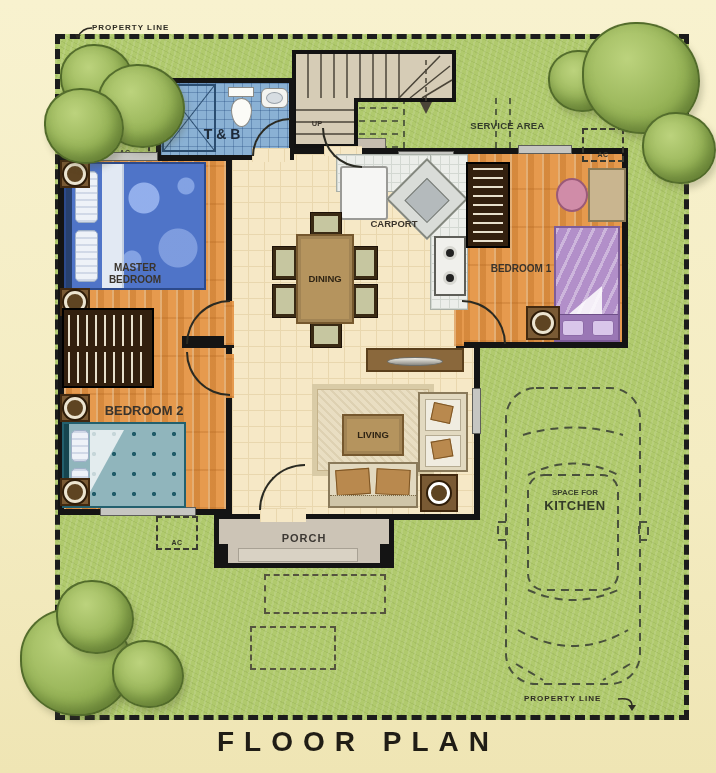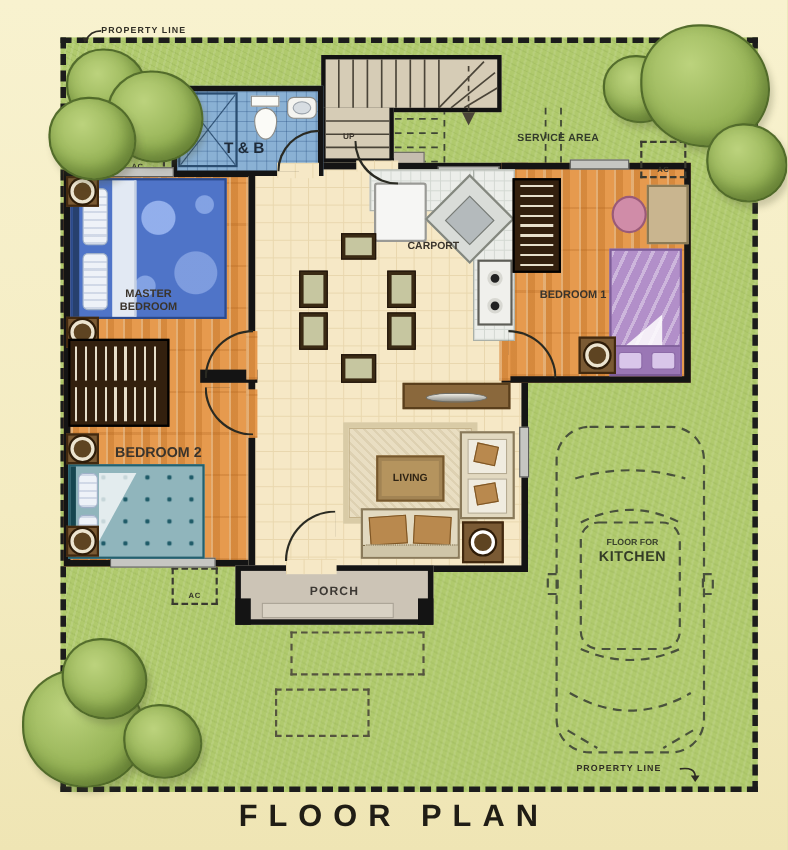--- a/index.html
+++ b/index.html
@@ -120,21 +120,21 @@
       <path d="M30,95 Q75,72 120,95"></path>
       <path d="M30,210 Q75,230 120,210"></path>
       <path d="M25,55 Q75,40 125,55"></path>
       <path d="M20,250 Q75,282 130,250"></path>
       <line x1="18" y1="284" x2="45" y2="300"></line>
         <line x1="132" y1="284" x2="105" y2="300"></line>
       <rect x="0" y="142" width="9" height="18"></rect>
         <rect x="141" y="142" width="9" height="18"></rect>
     </g>
   </svg>
-  <div class="abs lab" style="left:515px;top:488px;width:120px;font-size:8px;color:#39412c;z-index:3">FLOOR FOR</div>
+  <div class="abs lab" style="left:515px;top:488px;width:120px;font-size:8px;color:#39412c;z-index:3">SPACE FOR</div>
   <div class="abs lab" style="left:515px;top:499px;width:120px;font-size:13px;letter-spacing:.5px;color:#333b26;z-index:3">KITCHEN</div>
 
   <div class="abs stone" style="left:264px;top:574px;width:122px;height:40px"></div>
   <div class="abs stone" style="left:250px;top:626px;width:86px;height:44px"></div>
 
   <div class="abs acbox" style="left:100px;top:128px;width:50px;height:32px">
       <span>AC</span>
     </div>
   <div class="abs acbox" style="left:582px;top:128px;width:42px;height:34px">
       <span>AC</span>
@@ -267,20 +267,23 @@
     </div>
   <div class="abs f chair" style="left:272px;top:284px;width:26px;height:34px">
       <i></i>
     </div>
   <div class="abs f chair" style="left:352px;top:246px;width:26px;height:34px">
       <i></i>
     </div>
   <div class="abs f chair" style="left:352px;top:284px;width:26px;height:34px">
       <i></i>
     </div>
+  <div class="abs f table" style="left:296px;top:234px;width:58px;height:90px">
+    <span class="lab" style="position:static;font-size:9.5px;color:#2f2414">DINING</span>
+  </div>
 
   <div class="abs f" style="left:366px;top:348px;width:98px;height:24px;background:#8a683c;border:2px solid #5a3f1c">
     <div class="abs" style="left:19px;top:7px;width:56px;height:9px;border-radius:50%;background:linear-gradient(#f0eee6,#8a8a84);border:1px solid #6e6e68"></div>
   </div>
 
   <div class="abs f rug" style="left:312px;top:384px;width:122px;height:92px"></div>
   <div class="abs f table" style="left:342px;top:414px;width:62px;height:42px">
     <span class="lab" style="position:static;font-size:9.5px;color:#2f2414">LIVING</span>
   </div>
   <div class="abs f sofa" style="left:328px;top:462px;width:90px;height:46px">

